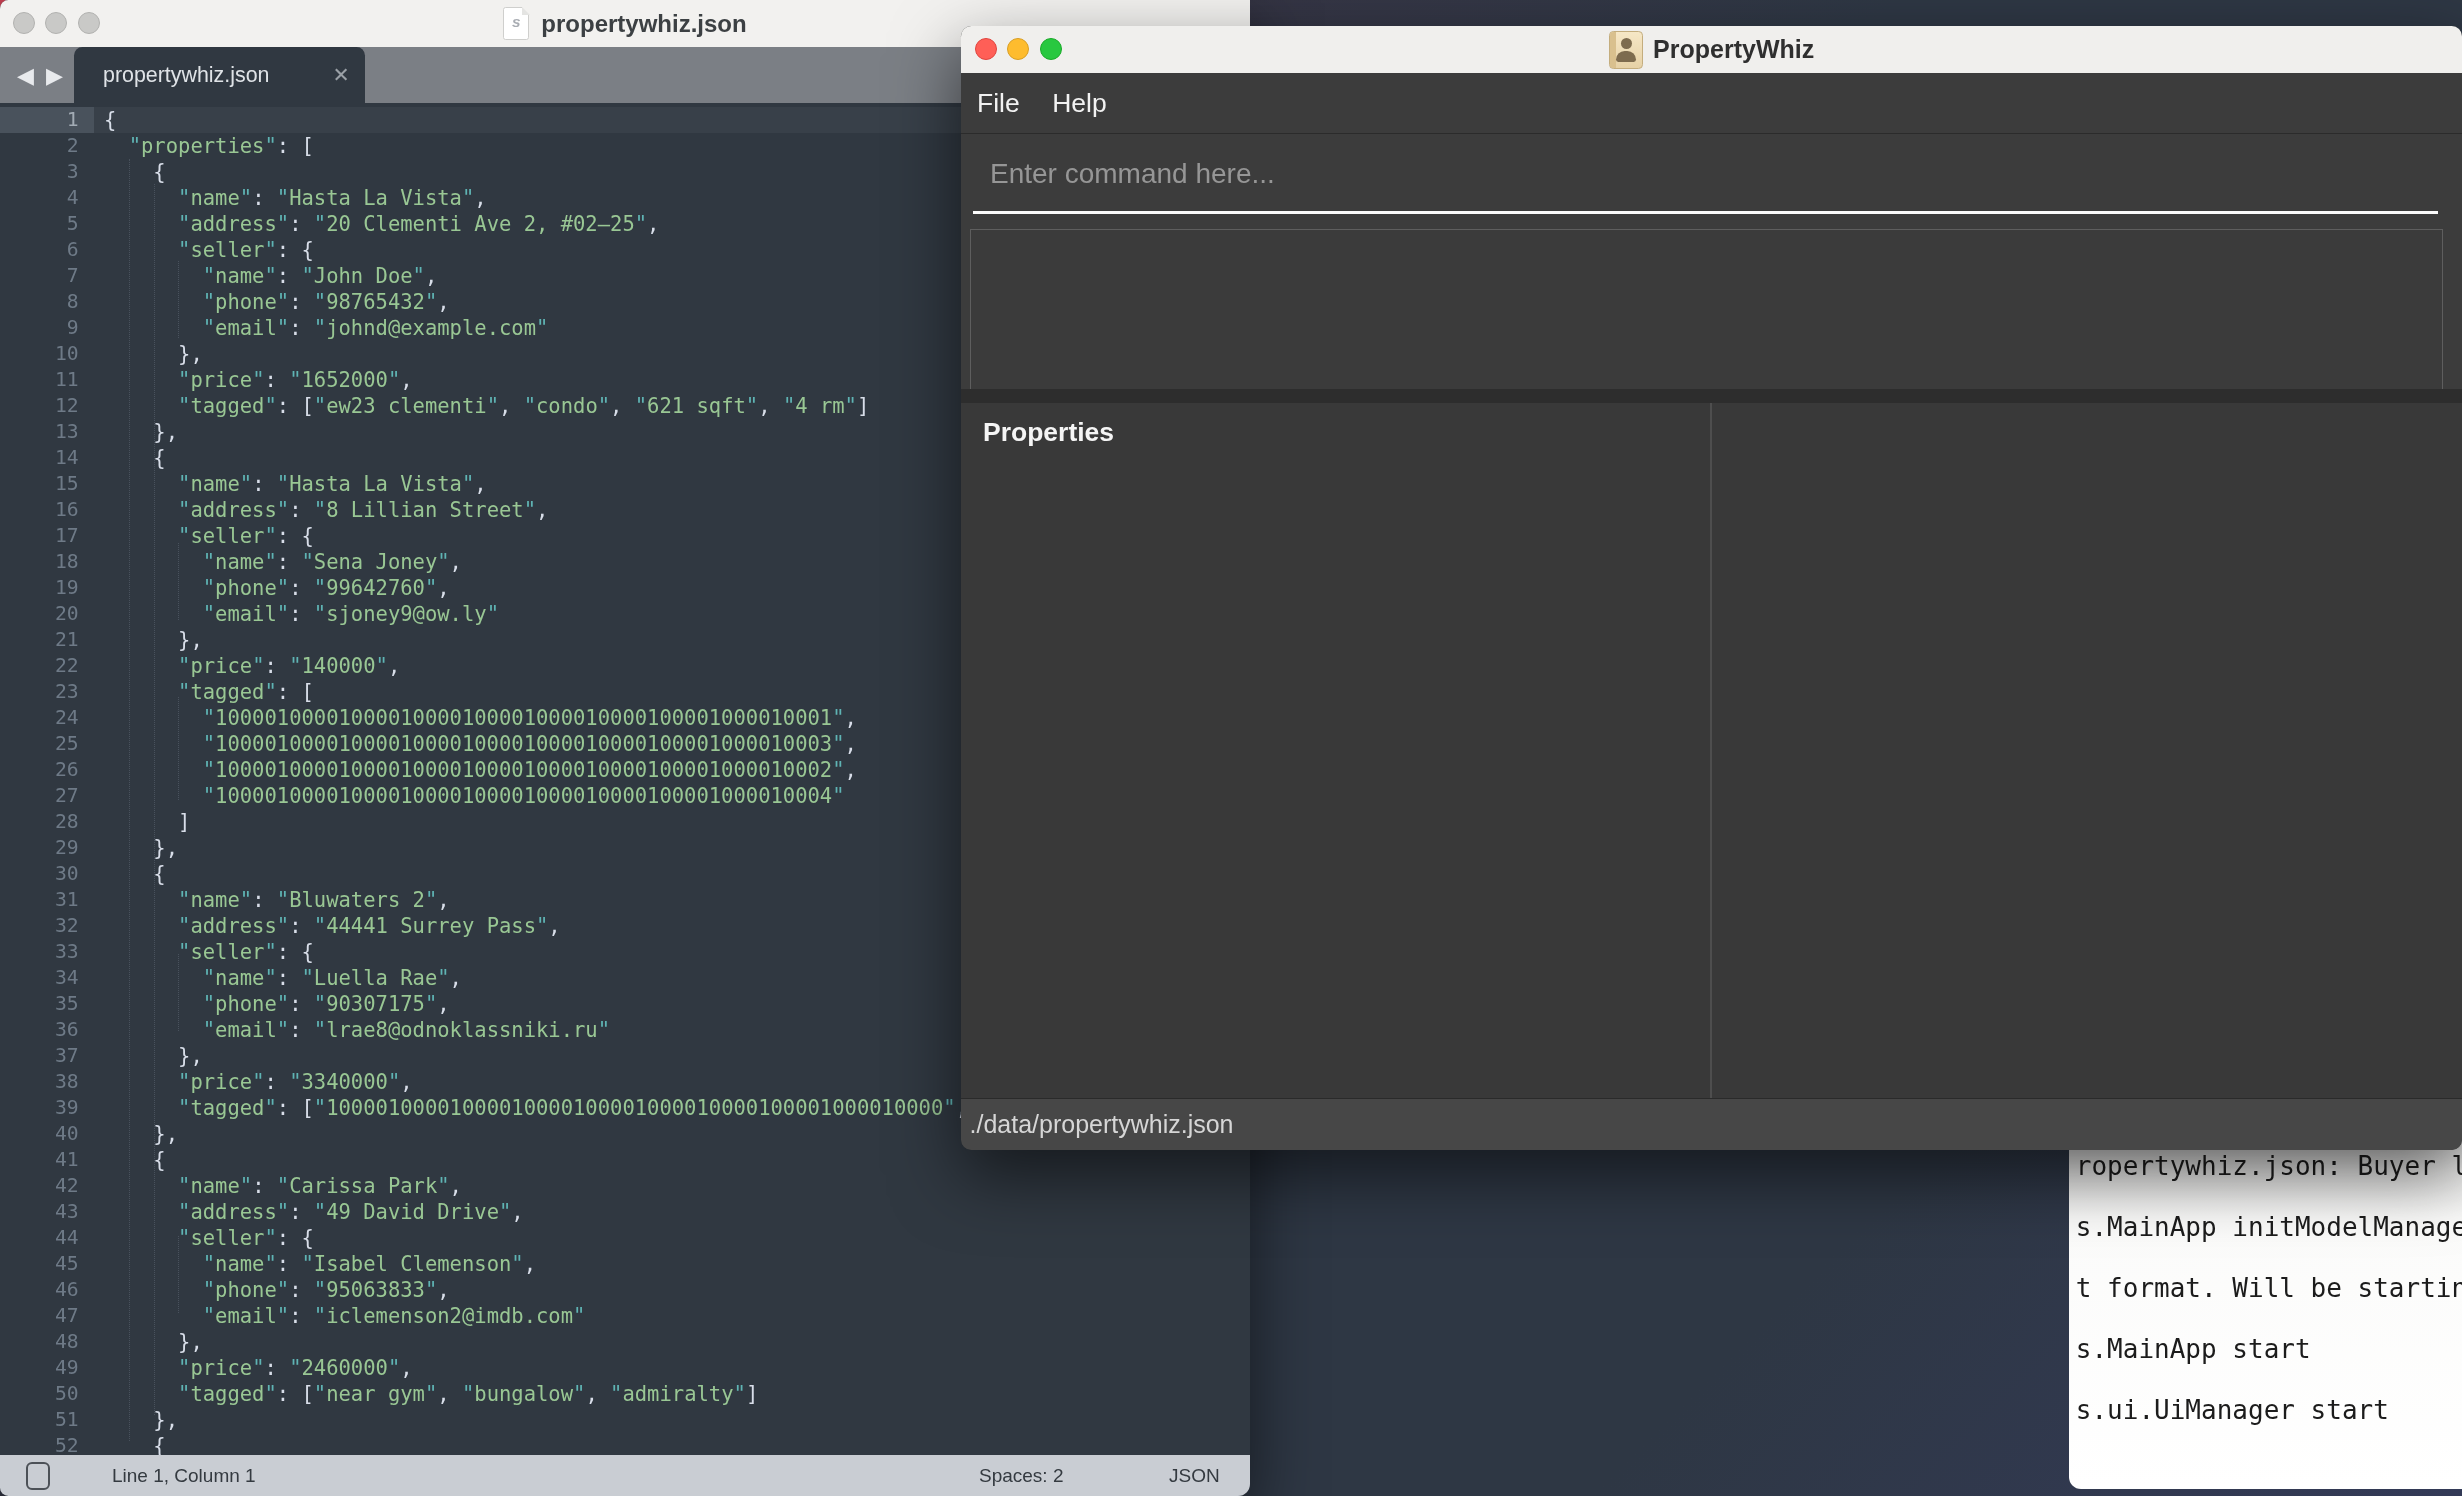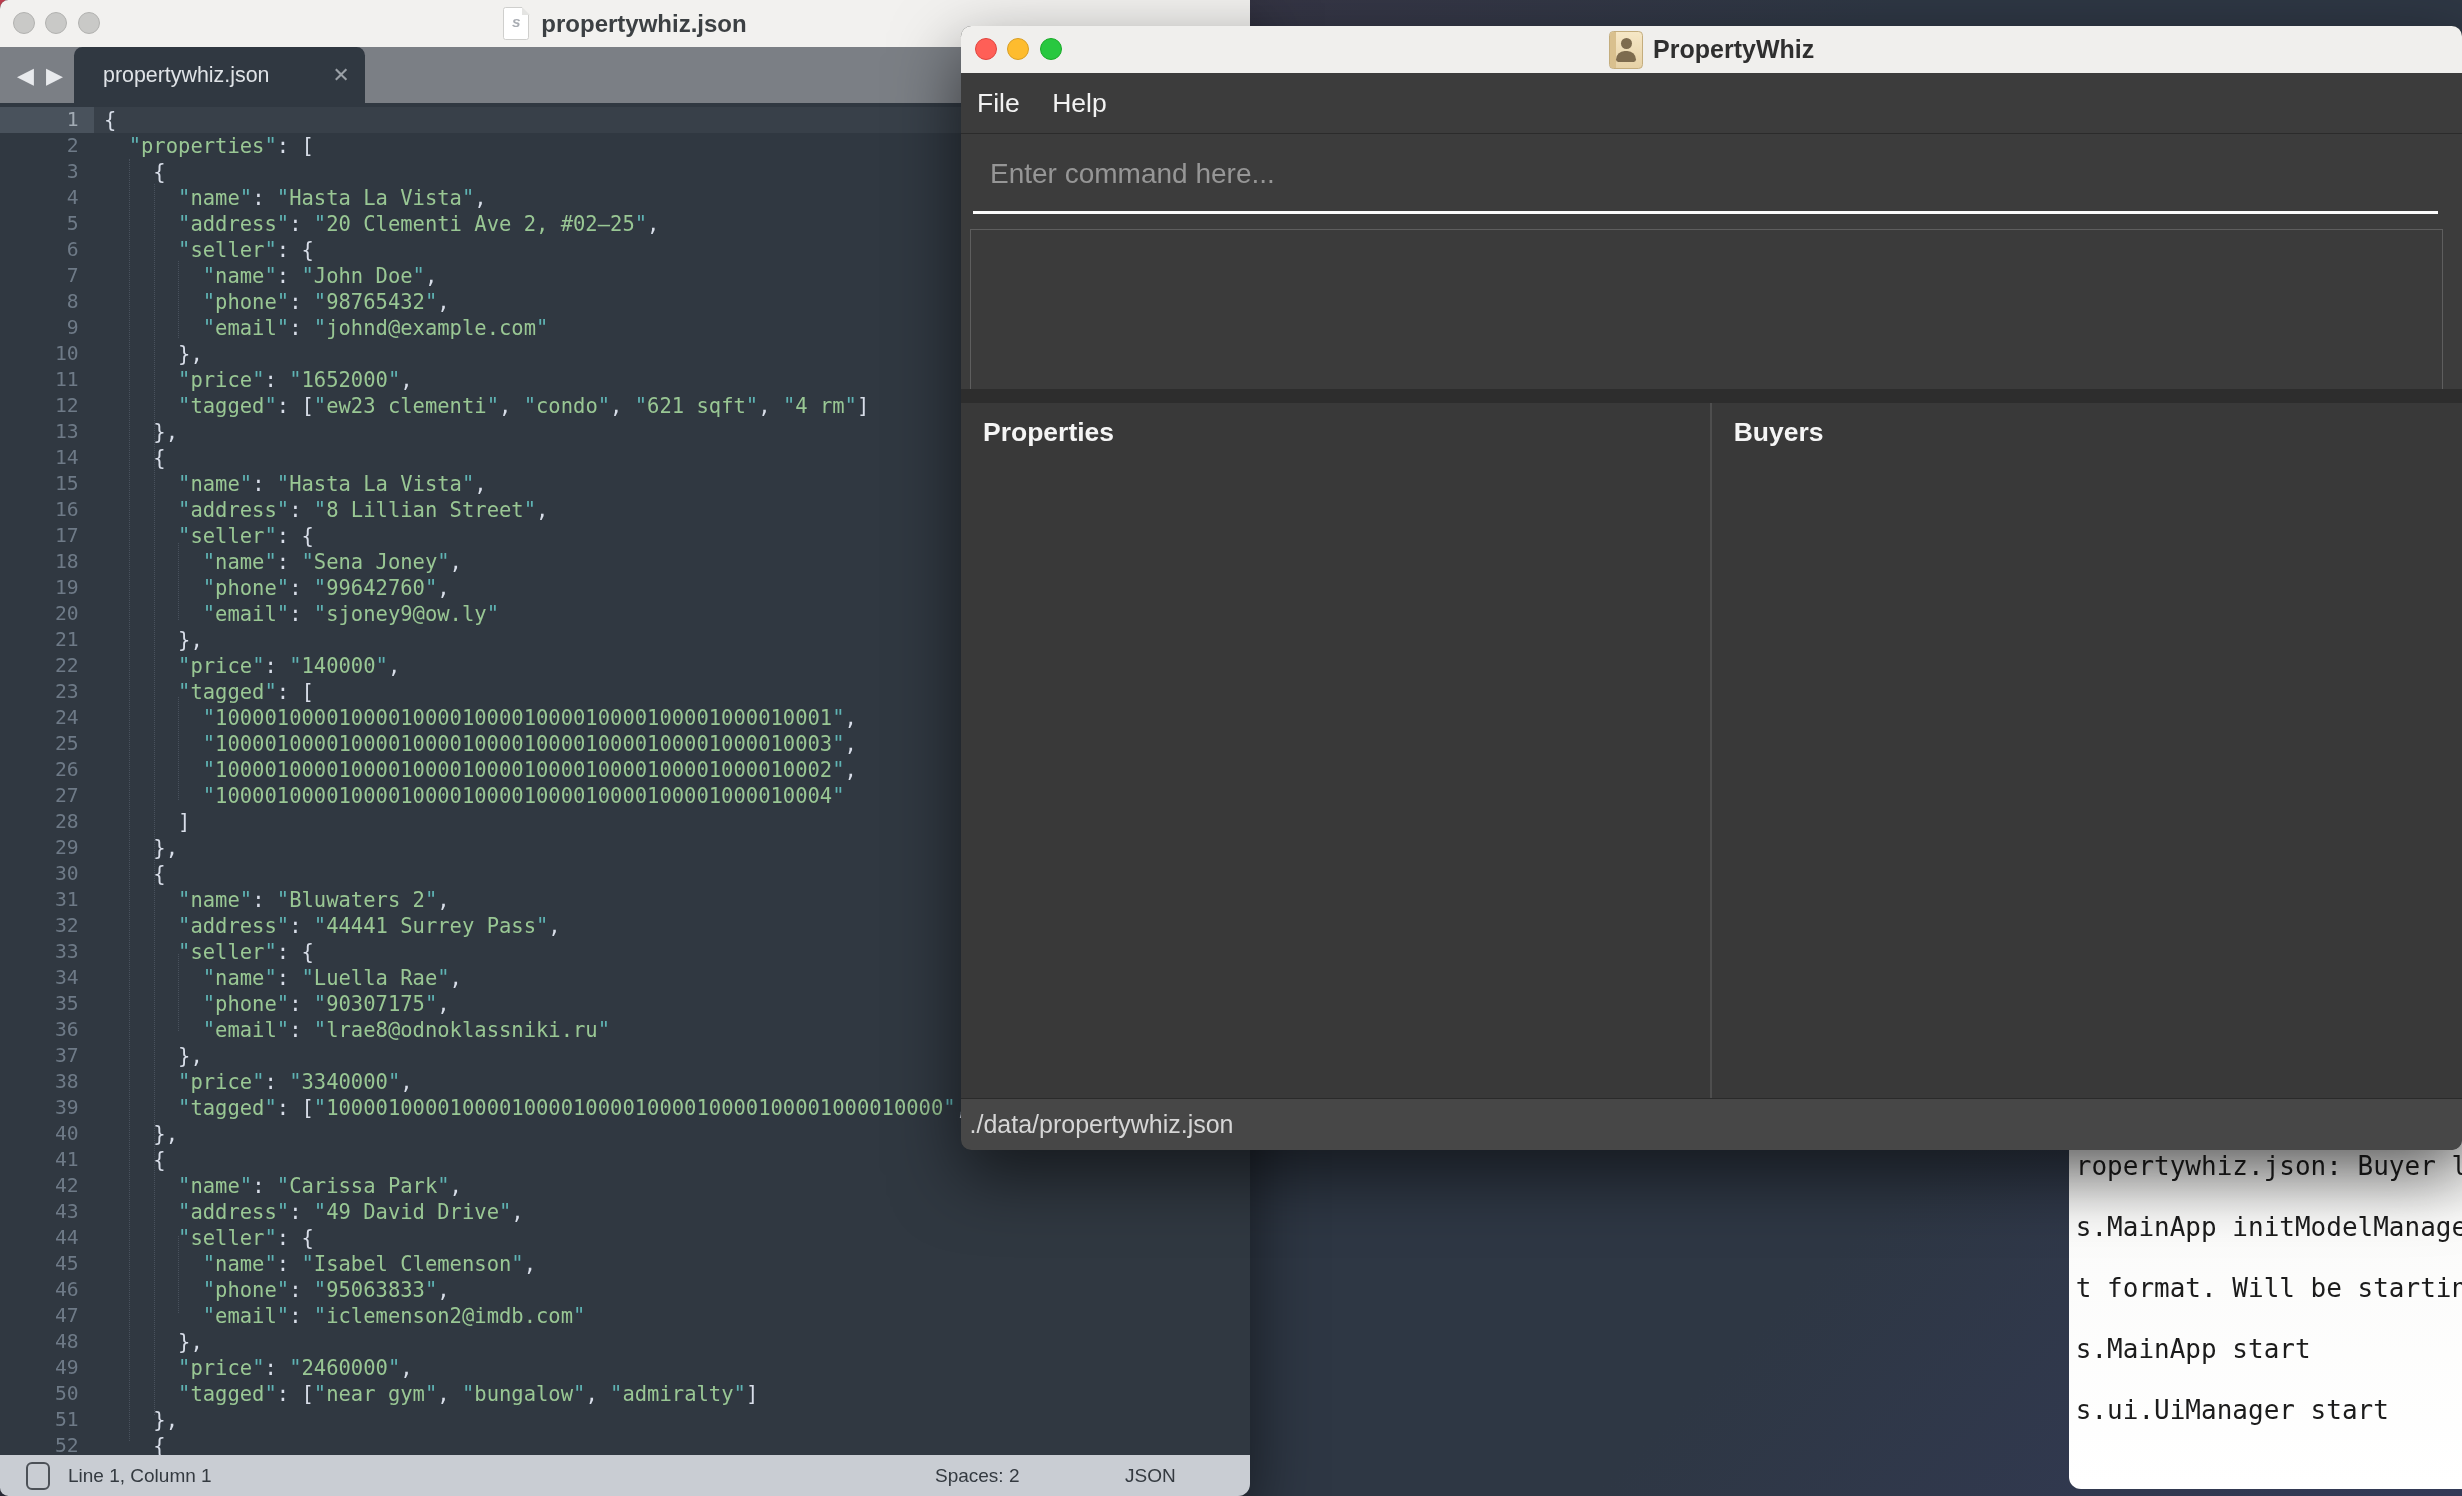--- a/index.html
+++ b/index.html
@@ -29,21 +29,21 @@
   .cursor-row{position:absolute;left:0;right:0;top:4.3px;height:26px;background:rgba(255,255,255,.045);}
   .st-gutter{position:absolute;left:0;top:4.3px;width:94px;}
   .st-gutter .ln{height:26px;line-height:26px;font-size:19.7px;color:#6e7a87;text-align:right;padding-right:15.4px;}
   .st-gutter .ln.active{background:#49525c;color:#a2abb4;}
   .st-code{position:absolute;left:104px;top:4.3px;right:0;}
   .st-code .cl{height:26px;line-height:26px;font-size:20.5px;color:#d8dee9;white-space:pre;}
   .ts{color:#99c794;} .tq{color:#5fb4b4;}
   .guide{position:absolute;width:0;border-left:1.7px dotted rgba(190,205,220,.18);}
   .st-statusbar{position:absolute;left:0;bottom:0;right:0;height:41px;background:#c9cdd3;}
   .st-status-icon{position:absolute;left:26px;top:6.8px;width:24px;height:28px;border:2.6px solid #4c5157;border-radius:6px;box-sizing:border-box;}
-  .st-status-text{position:absolute;top:0;height:41px;line-height:41px;font-size:19px;color:#343a40;}
+  .st-status-text{position:absolute;top:0;height:41px;line-height:41px;font-size:19px;color:#343a40;margin-left:44px;}
   .st-pos{left:68px;} .st-spaces{left:935px;} .st-syntax{left:1125px;}
 
   
   .pw-win{left:961px;top:0;width:1501px;height:1124px;z-index:3;border-radius:10.3px;overflow:hidden;background:#3c3c3c;margin-top:26px;}
   .pw-titlebar{position:absolute;left:0;top:0;right:0;height:47px;background:#f0efed;}
   .pw-titlebar .l-red{background:#ff5f57;border:0.9px solid #e0443e;left:13.7px;box-sizing:border-box;}
   .pw-titlebar .l-yel{background:#febc2e;border:0.9px solid #d89e24;left:46px;box-sizing:border-box;}
   .pw-titlebar .l-grn{background:#28c840;border:0.9px solid #1aab29;left:79px;box-sizing:border-box;}
   .pw-title-group{position:absolute;left:0;right:0;top:0;height:47px;display:flex;align-items:center;justify-content:center;gap:10.3px;}
   .book-icon{position:relative;width:34px;height:38px;background:linear-gradient(#f6e7c6,#e6d1a6);border:0.9px solid #c4ad7d;border-radius:4.3px;box-sizing:border-box;}
@@ -262,23 +262,20 @@
     </div>
 
     <div class="pw-outputbox"></div>
     <div class="pw-gap"></div>
 
     <div class="pw-panels">
       <div class="pw-panel-left">
         <div class="pw-panel-header">Properties</div>
       </div>
       <div class="pw-divider"></div>
-      <div class="pw-panel-right">
-        <div class="pw-panel-header">Buyers</div>
-      </div>
     </div>
 
     <div class="pw-statusbar">
       <span class="pw-status-text">./data/propertywhiz.json</span>
     </div>
   </div>
 
 </div>
 
 

